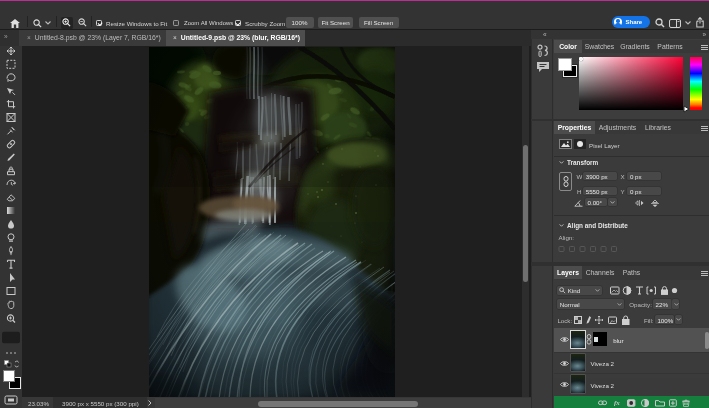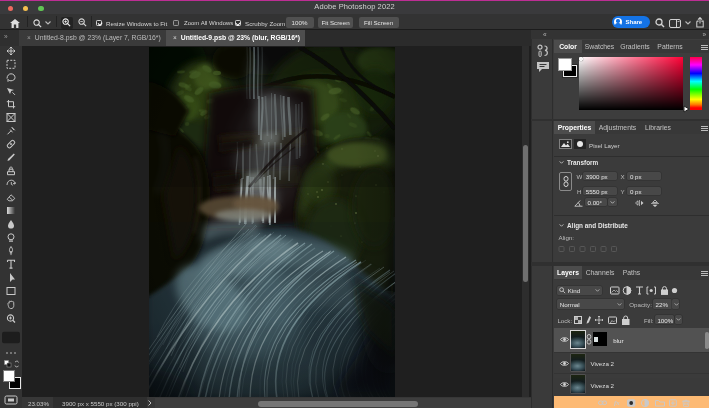--- a/index.html
+++ b/index.html
@@ -35,26 +35,20 @@
 .ptab.act { background:#4c4c4c; color:#ffffff; font-weight:bold; }
 .hamb { position:absolute; width:7px; height:1px; background:#bcbcbc; box-shadow:0 2px 0 #bcbcbc, 0 4px 0 #bcbcbc; }
 .inp { position:absolute; background:#484848; border-radius:1.5px; color:#e6e6e6; font-size:6.2px; box-shadow:0 0 0 0.5px #2e2e2e; }
 .lbl { position:absolute; color:#bdbdbd; font-size:6.2px; white-space:nowrap; }
 .panelgap { position:absolute; left:0; width:178px; background:#303030; }
 </style>
 </head>
 <body>
 <div id="app">
   <div id="topline" class="abs"></div>
-  <div id="titlebar" class="abs">
-    <div class="tl" style="left:7.5px;background:#ee6a5f;"></div>
-    <div class="tl" style="left:22.5px;background:#f5bf4f;"></div>
-    <div class="tl" style="left:38px;background:#61c454;"></div>
-    <div id="title">Adobe Photoshop 2022</div>
-  </div>
   <div id="optionsbar" class="abs">
     <svg class="abs" style="left:10px;top:4.5px;" width="10" height="9" viewBox="0 0 11 10">
         <path d="M5.5 0 L11 4.5 H9.3 V10 H6.8 V6.2 H4.2 V10 H1.7 V4.5 H0 Z" fill="#dedede"></path>
       </svg>
     <div class="sep" style="left:27px;"></div>
     <svg class="abs" style="left:33px;top:4.5px;" width="9" height="9" viewBox="0 0 10 10">
         <circle cx="4" cy="4" r="3" fill="none" stroke="#dedede" stroke-width="1.2"></circle>
         <line x1="6.3" y1="6.3" x2="9" y2="9" stroke="#dedede" stroke-width="1.4"></line>
       </svg>
     <svg class="abs" style="left:44.5px;top:6.5px;" width="6" height="4" viewBox="0 0 6 4">
@@ -664,21 +658,21 @@
         <div class="abs" style="left:17.4px;top:87.8px;width:13.6px;height:17.6px;background:linear-gradient(180deg, #1d2511 0%, #161f1440 35%, #00000000 100%),radial-gradient(ellipse 75% 38% at 46% 70%, #7795a0 0%, #3b545e 55%, #121c21 100%);background-color:#131d1c;box-shadow:0 0 0 0.5px #666;"></div>
         <div class="lbl" style="left:36.4px;top:94.2px;color:#dedede;">Viveza 2</div>
         <div class="abs" style="left:0;top:85.5px;width:155px;height:0.5px;background:#343434;"></div>
         <svg class="abs" style="left:6.4px;top:115px;" width="9" height="7" viewBox="0 0 9 7">
           <path d="M0.5 3.5 C2 1 7 1 8.5 3.5 C7 6 2 6 0.5 3.5 Z" fill="none" stroke="#d4d4d4" stroke-width="0.9"></path>
           <circle cx="4.5" cy="3.5" r="1.4" fill="#d4d4d4"></circle>
         </svg>
         <div class="abs" style="left:17.4px;top:109.4px;width:13.6px;height:17.6px;background:linear-gradient(180deg, #1d2511 0%, #161f1440 35%, #00000000 100%),radial-gradient(ellipse 75% 38% at 46% 70%, #7795a0 0%, #3b545e 55%, #121c21 100%);background-color:#131d1c;box-shadow:0 0 0 0.5px #666;"></div>
         <div class="lbl" style="left:36.4px;top:115.7px;color:#dedede;">Viveza 2</div>
         <div class="abs" style="left:0;top:107.2px;width:155px;height:0.5px;background:#343434;"></div>
-        <div class="abs" style="left:0;top:129.5px;width:155px;height:12.5px;background:#fdba74;padding-left:40px;">
+        <div class="abs" style="left:0;top:129.5px;width:155px;height:12.5px;background:#15803d;padding-left:40px;">
 <svg style="position:absolute;left:44px;top:3px;" width="100" height="8" viewBox="0 0 100 8">
 <g stroke="#c9c9c9" fill="none">
 <rect x="0.5" y="2" width="4.6" height="3.6" rx="1.8"></rect>
               <rect x="4" y="2" width="4.6" height="3.6" rx="1.8"></rect>
 <text x="16" y="6.4" fill="#c9c9c9" stroke="none" font-style="italic" font-weight="bold" font-size="7px" font-family="Liberation Serif">fx</text>
 <rect x="29.5" y="0.8" width="7.4" height="6.4" rx="0.8" fill="#c9c9c9"></rect>
               <circle cx="33.2" cy="4" r="1.9" fill="#2d2d2d" stroke="none"></circle>
 <circle cx="47" cy="4" r="3.6"></circle>
               <path d="M47 0.4 A3.6 3.6 0 0 1 47 7.6 Z" fill="#c9c9c9"></path>
 <path d="M57.5 1.6 H60.5 L62 3 H66.5 V7 H57.5 Z"></path>

